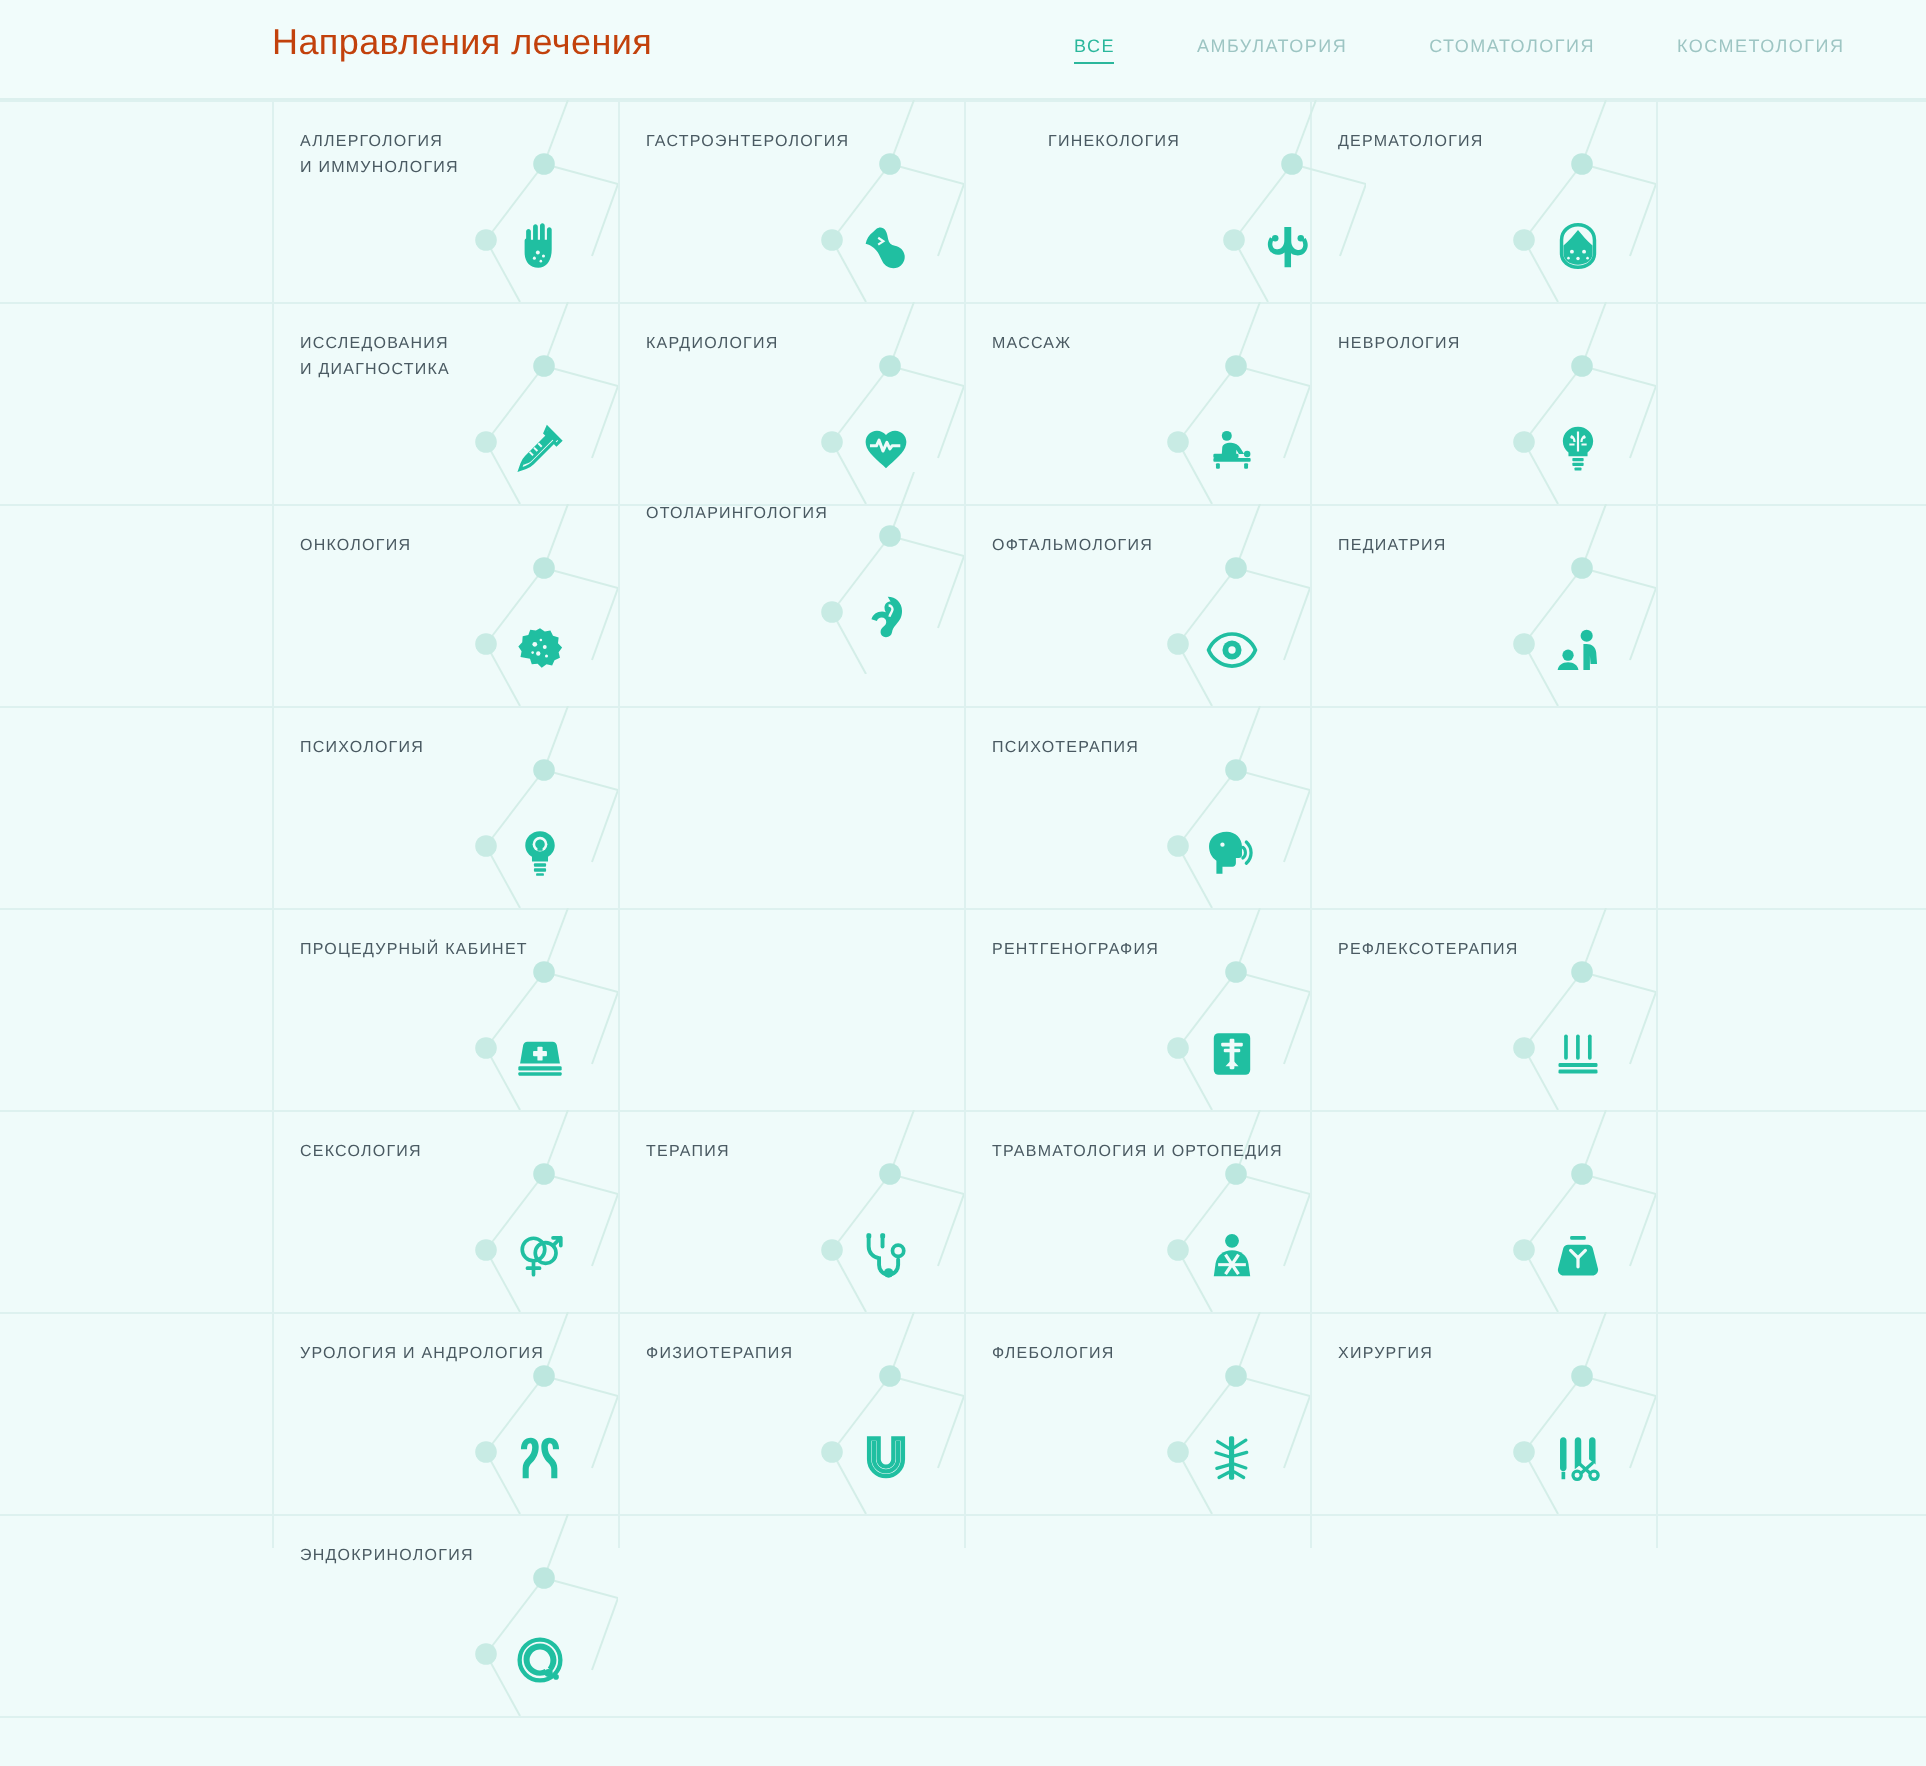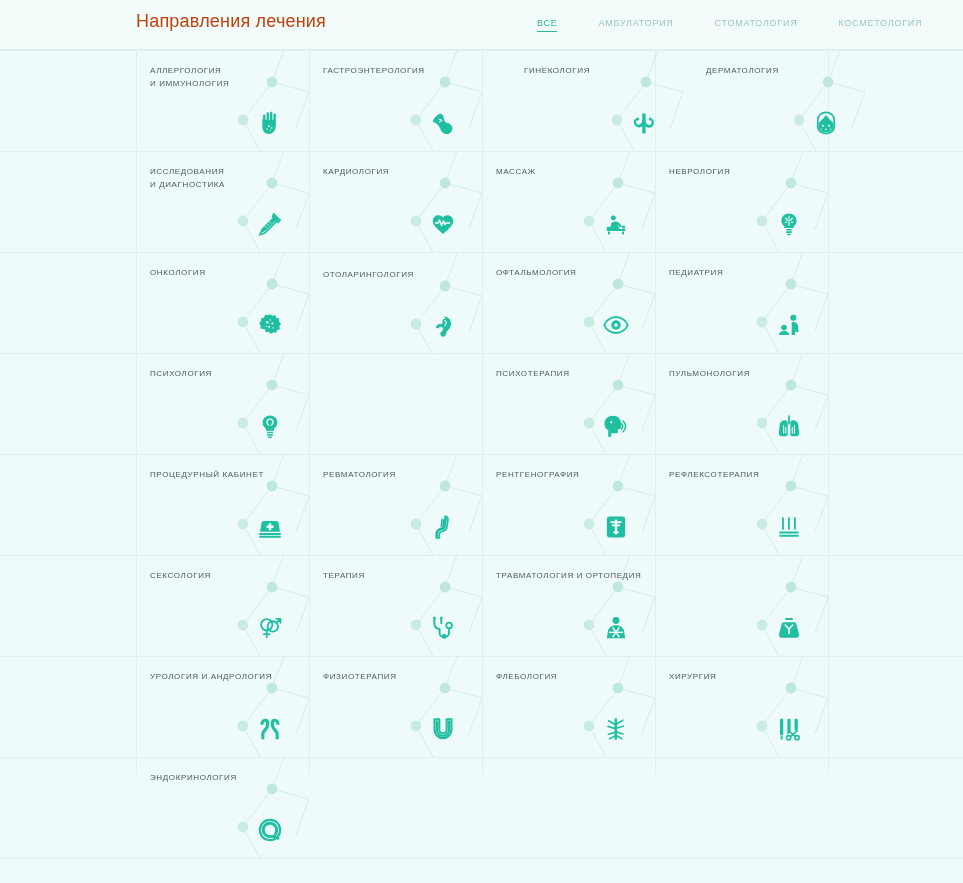--- a/index.html
+++ b/index.html
@@ -202,21 +202,21 @@
           </svg></div>
         <div class="card-label">ГИНЕКОЛОГИЯ</div>
         <div class="icon">
           <svg viewBox="0 0 24 24">
             <path d="M10.5 3.2h3v6.4c0 2.2.9 3.6 2.6 4.1 1.4.4 2.4-.2 2.8-1.4.3-1 .1-2-.5-3l1.7-1c1 1.6 1.3 3.3.7 5-.8 2.4-3.1 3.5-5.6 2.9-.7-.2-1.3-.5-1.8-.9v6.5h-3V15c-.5.4-1.1.7-1.8.9-2.5.6-4.8-.5-5.6-2.9-.6-1.7-.3-3.4.7-5l1.7 1c-.6 1-.8 2-.5 3 .4 1.2 1.4 1.8 2.8 1.4 1.7-.5 2.6-1.9 2.6-4.1V3.2z"></path>
             <circle cx="6.1" cy="8.4" r="1.5"></circle>
             <circle cx="17.9" cy="8.4" r="1.5"></circle>
           </svg>
         </div>
       </div>
-      <div class="card" style="left: 655px; top: 0px; margin-left: 37px;">
+      <div class="card" style="left: 655px; top: 0px;">
         <div class="deco"><svg width="173" height="101" viewBox="0 0 173 101">
             <g stroke="#d4eee8" stroke-width="1" fill="none">
               <path d="M136 32 L107 70"></path>
               <path d="M136 32 L173 42"></path>
               <path d="M107 70 L124 101"></path>
               <path d="M136 32 L148 0"></path>
               <path d="M173 42 L160 78"></path>
             </g>
             <circle cx="136" cy="32" r="5.4" fill="#bde7df"></circle>
             <circle cx="107" cy="70" r="5.4" fill="#c8ebe4"></circle>
@@ -344,21 +344,21 @@
             <path d="M12 2l2.2 1.5L16.8 3l1.2 2.4 2.6.8-.3 2.7 1.9 1.9-1.6 2.2.6 2.6-2.5 1.1-1.1 2.5-2.6-.6-2.2 1.6-1.9-1.9-2.7.3-.8-2.6L3 15.2l.5-2.6L2 10.4l1.8-2 .2-2.7 2.6-.6.9-2.5 2.6.4L12 2z"></path>
             <circle cx="9.6" cy="9.4" r="1.1" fill="#effbfa"></circle>
             <circle cx="14.2" cy="10.6" r=".9" fill="#effbfa"></circle>
             <circle cx="11.2" cy="13.6" r="1" fill="#effbfa"></circle>
             <circle cx="15" cy="14.8" r=".7" fill="#effbfa"></circle>
             <circle cx="8.6" cy="13.2" r=".6" fill="#effbfa"></circle>
             <circle cx="12.4" cy="7.4" r=".6" fill="#effbfa"></circle>
           </svg>
         </div>
       </div>
-      <div class="card" style="left: 309px; top: 204px; padding-left: 36px;">
+      <div class="card" style="left: 309px; top: 186px; padding-left: 36px;">
         <div class="deco"><svg width="173" height="101" viewBox="0 0 173 101">
             <g stroke="#d4eee8" stroke-width="1" fill="none">
               <path d="M136 32 L107 70"></path>
               <path d="M136 32 L173 42"></path>
               <path d="M107 70 L124 101"></path>
               <path d="M136 32 L148 0"></path>
               <path d="M173 42 L160 78"></path>
             </g>
             <circle cx="136" cy="32" r="5.4" fill="#bde7df"></circle>
             <circle cx="107" cy="70" r="5.4" fill="#c8ebe4"></circle>
@@ -453,83 +453,40 @@
         <div class="card-label">ПСИХОТЕРАПИЯ</div>
         <div class="icon">
           <svg viewBox="0 0 24 24">
             <path d="M9.6 2.6c4 0 7 3 7 6.8v4c0 .8-.6 1.4-1.4 1.4h-1.4v2.4c0 .9-.7 1.6-1.6 1.6H7.6v3.2H4.8V16C2.6 14.6 1.4 12.2 1.4 9.4c0-3.8 3.2-6.8 8.2-6.8z"></path>
             <circle cx="7.6" cy="8.6" r="1" fill="#effbfa"></circle>
             <path d="M18.6 7.4c1.4 1.3 2.2 3 2.2 4.9s-.8 3.6-2.2 4.9" fill="none" stroke="currentColor" stroke-width="1.5" stroke-linecap="round"></path>
             <path d="M17 9.8c.8.6 1.2 1.5 1.2 2.5s-.4 1.9-1.2 2.5" fill="none" stroke="currentColor" stroke-width="1.4" stroke-linecap="round"></path>
           </svg>
         </div>
       </div>
-      <div class="card" style="left: 655px; top: 303px;">
-        <div class="deco"><svg width="173" height="101" viewBox="0 0 173 101">
-            <g stroke="#d4eee8" stroke-width="1" fill="none">
-              <path d="M136 32 L107 70"></path>
-              <path d="M136 32 L173 42"></path>
-              <path d="M107 70 L124 101"></path>
-              <path d="M136 32 L148 0"></path>
-              <path d="M173 42 L160 78"></path>
-            </g>
-            <circle cx="136" cy="32" r="5.4" fill="#bde7df"></circle>
-            <circle cx="107" cy="70" r="5.4" fill="#c8ebe4"></circle>
-          </svg></div>
-        <div class="card-label">ПУЛЬМОНОЛОГИЯ</div>
-        <div class="icon">
-          <svg viewBox="0 0 24 24">
-            <rect x="11.2" y="2" width="1.6" height="8.6" rx=".6"></rect>
-            <path d="M8.4 6.6c1.4 0 2.4 1 2.4 2.4v10.6c0 1-.8 1.8-1.8 1.8H5.2c-1.6 0-2.8-1.4-2.6-3l.8-7.4c.3-2.6 2.2-4.4 5-4.4z"></path>
-            <path d="M15.6 6.6c-1.4 0-2.4 1-2.4 2.4v10.6c0 1 .8 1.8 1.8 1.8h3.8c1.6 0 2.8-1.4 2.6-3l-.8-7.4c-.3-2.6-2.2-4.4-5-4.4z"></path>
-            <path d="M7 11v8M9 13v6M17 11v8M15 13v6" stroke="#effbfa" stroke-width="1" fill="none"></path>
-          </svg>
-        </div>
-      </div>
       <div class="card" style="left: 136px; top: 404px;">
         <div class="deco"><svg width="173" height="101" viewBox="0 0 173 101">
             <g stroke="#d4eee8" stroke-width="1" fill="none">
               <path d="M136 32 L107 70"></path>
               <path d="M136 32 L173 42"></path>
               <path d="M107 70 L124 101"></path>
               <path d="M136 32 L148 0"></path>
               <path d="M173 42 L160 78"></path>
             </g>
             <circle cx="136" cy="32" r="5.4" fill="#bde7df"></circle>
             <circle cx="107" cy="70" r="5.4" fill="#c8ebe4"></circle>
           </svg></div>
         <div class="card-label">ПРОЦЕДУРНЫЙ КАБИНЕТ</div>
         <div class="icon">
           <svg viewBox="0 0 24 24">
             <path d="M6.2 6.4h11.6c1 0 1.8.7 2 1.7l1.4 8.3H2.8l1.4-8.3c.2-1 1-1.7 2-1.7z"></path>
             <rect x="2" y="17.6" width="20" height="2" rx=".6"></rect>
             <rect x="2" y="20.4" width="20" height="1.6" rx=".5"></rect>
             <rect x="10.8" y="8.6" width="2.4" height="6.4" rx=".4" fill="#effbfa"></rect>
             <rect x="8.8" y="10.6" width="6.4" height="2.4" rx=".4" fill="#effbfa"></rect>
-          </svg>
-        </div>
-      </div>
-      <div class="card" style="left: 309px; top: 404px;">
-        <div class="deco"><svg width="173" height="101" viewBox="0 0 173 101">
-            <g stroke="#d4eee8" stroke-width="1" fill="none">
-              <path d="M136 32 L107 70"></path>
-              <path d="M136 32 L173 42"></path>
-              <path d="M107 70 L124 101"></path>
-              <path d="M136 32 L148 0"></path>
-              <path d="M173 42 L160 78"></path>
-            </g>
-            <circle cx="136" cy="32" r="5.4" fill="#bde7df"></circle>
-            <circle cx="107" cy="70" r="5.4" fill="#c8ebe4"></circle>
-          </svg></div>
-        <div class="card-label">РЕВМАТОЛОГИЯ</div>
-        <div class="icon">
-          <svg viewBox="0 0 24 24">
-            <path d="M13.8 2.2c1.8 0 3 1.4 2.8 3.2l-1.2 7.4c-.2 1.4-.8 2.2-2 2.6l-3 1c-1.2.4-1.8 1.2-1.8 2.6v3h-2.8v-3.4c0-2.4 1.2-4.1 3.4-4.9l2.6-.9.8-6.4c.1-1.4 1-2.2 2.2-2.2z" fill="none" stroke="currentColor" stroke-width="1.6" stroke-linejoin="round"></path>
-            <path d="M14 3.6c1 0 1.6.8 1.5 1.8l-1.2 7.4c-.1.8-.5 1.3-1.2 1.5l-3 1c-1.8.6-2.6 1.8-2.6 3.7v2.6H6v-2.8c0-2.7 1.3-4.4 3.9-5.3l2.4-.8.6-6.4c.1-1.6.6-2.7 1.1-2.7z"></path>
-            <path d="M10.4 4.2c1 0 1.6.8 1.5 1.8l-.9 5.6-1.5.5.9-6.2c0-1 .3-1.7 0-1.7z"></path>
           </svg>
         </div>
       </div>
       <div class="card" style="left: 482px; top: 404px;">
         <div class="deco"><svg width="173" height="101" viewBox="0 0 173 101">
             <g stroke="#d4eee8" stroke-width="1" fill="none">
               <path d="M136 32 L107 70"></path>
               <path d="M136 32 L173 42"></path>
               <path d="M107 70 L124 101"></path>
               <path d="M136 32 L148 0"></path>

